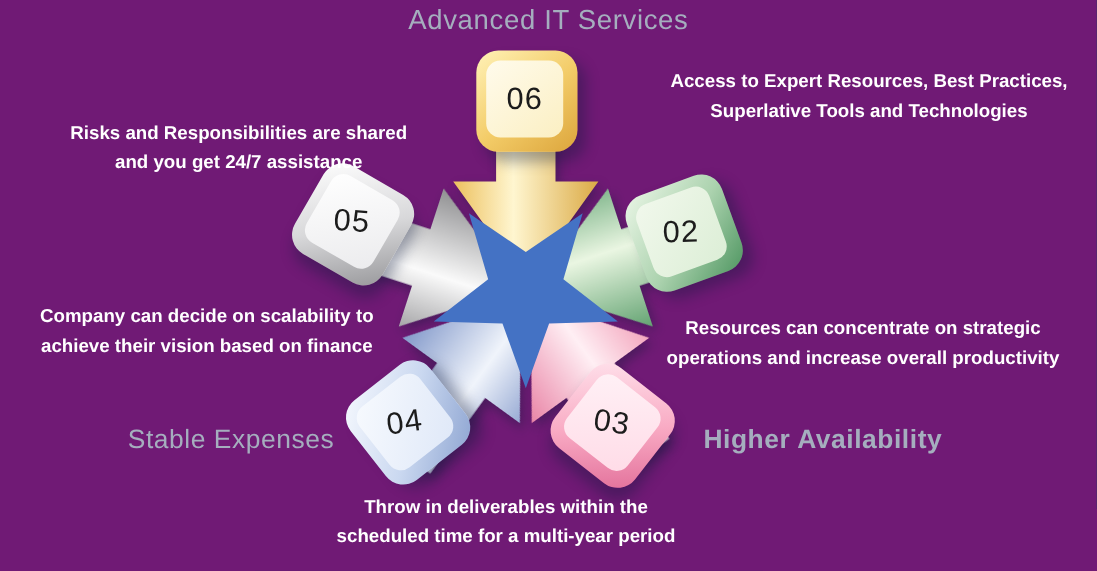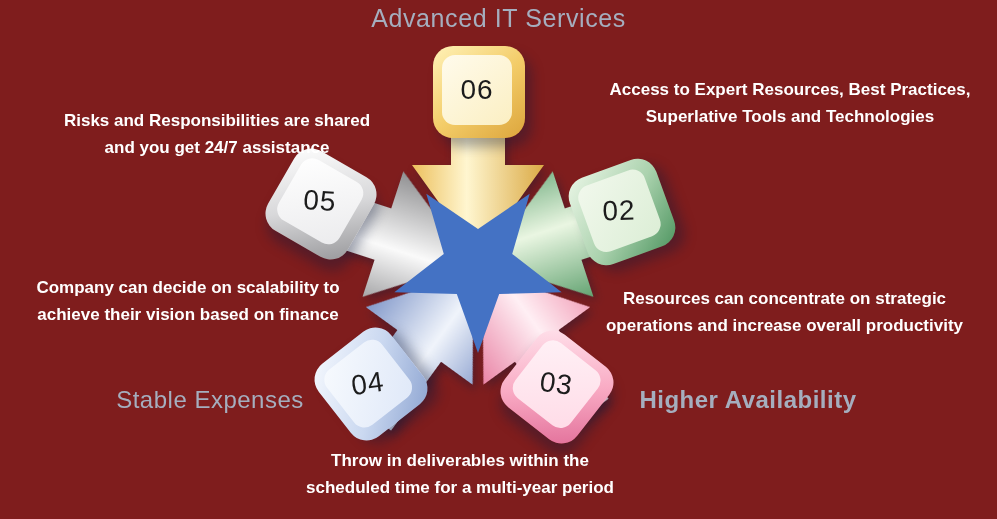--- a/index.html
+++ b/index.html
@@ -41,29 +41,29 @@
   .badge-05{left:275px;top:158px;transform:rotate(30deg);}
   .badge-02 .badge-num{transform:rotate(18deg);}
   .badge-03 .badge-num{transform:rotate(-30deg);}
   .badge-04 .badge-num{transform:rotate(30deg);}
   .badge-05 .badge-num{transform:rotate(-26deg);}
   .label-05{left:59px;top:181px;width:250px;}
   .label-02{left:671px;top:193px;width:300px;}
   .label-04{left:80px;top:386px;width:260px;}
   .label-03{left:598px;top:386px;width:300px;font-weight:bold;}
   .desc-05{left:47px;top:75px;width:340px;margin-top:32px;}
-  .desc-01{left:590px;top:76px;width:400px;text-align:center;}
+  .desc-01{left:590px;top:60px;width:400px;text-align:center;}
   .desc-04{left:18px;top:274px;width:340px;}
   .desc-02{left:597px;top:285px;width:375px;}
   .desc-03{left:290px;top:447px;width:340px;}
 </style>
 </head>
 <body>
 
-<div class="stage" style="background: #7f1d1d;">
+<div class="stage" style="background: #701a75;">
 
   <svg class="diagram-svg" width="997" height="519" viewBox="0 0 997 519">
     <defs>
       <linearGradient id="grad-01" gradientUnits="userSpaceOnUse" x1="-70" y1="0" x2="70" y2="0">
         <stop offset="0" stop-color="#EBBC55"></stop>
           <stop offset="0.42" stop-color="#FFF6D0"></stop>
           <stop offset="1" stop-color="#D9A63E"></stop>
       </linearGradient>
       <linearGradient id="grad-02" gradientUnits="userSpaceOnUse" x1="-70" y1="0" x2="70" y2="0">
         <stop offset="0" stop-color="#7DB489"></stop>

